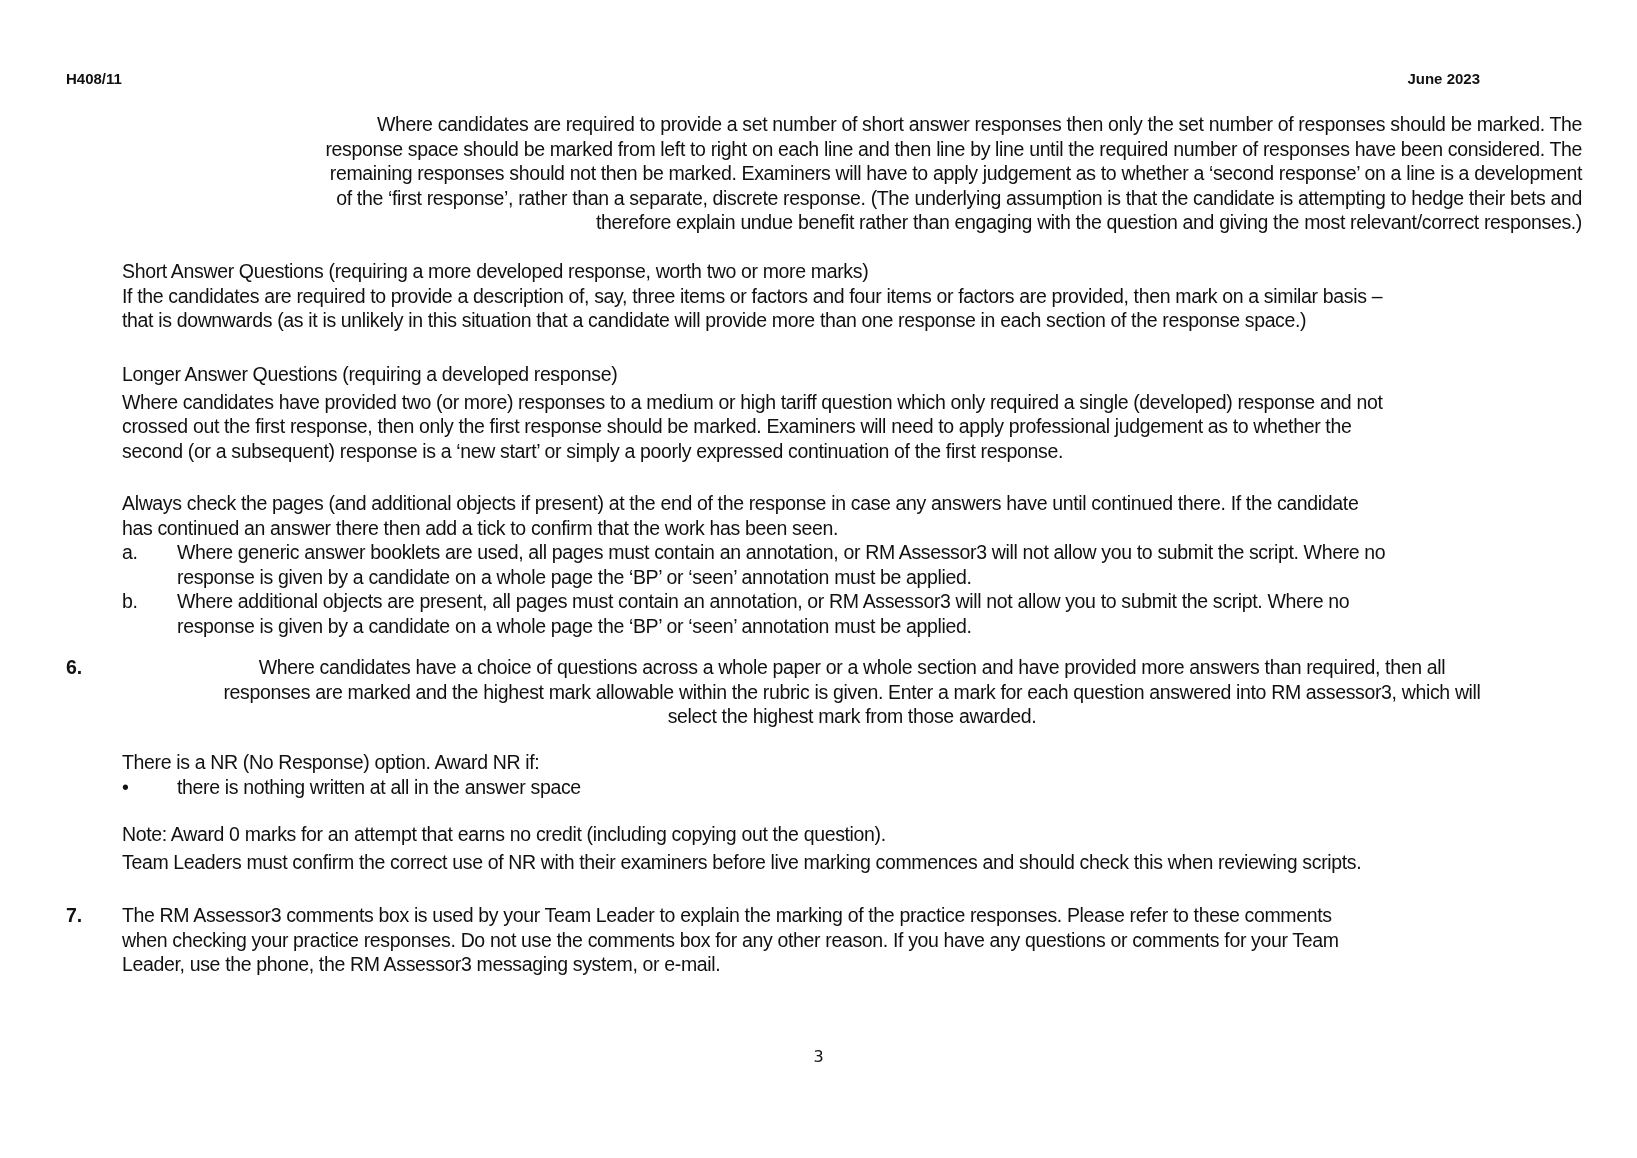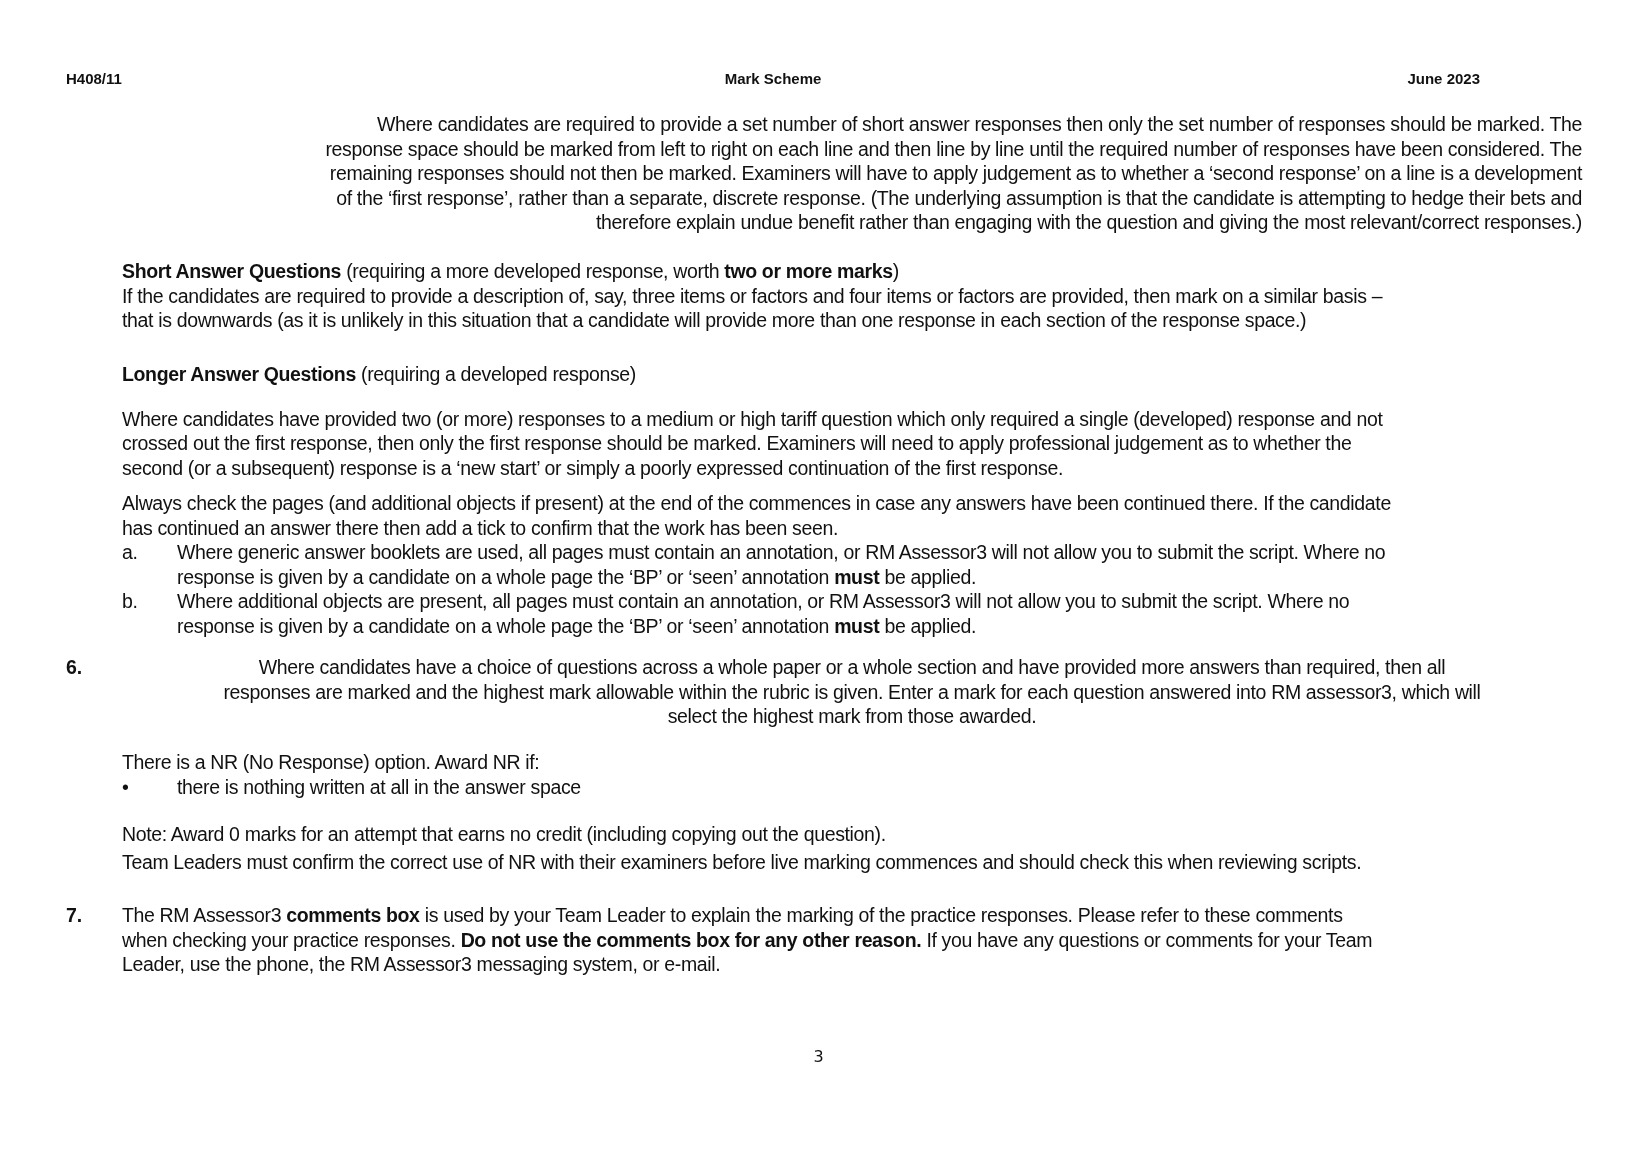--- a/index.html
+++ b/index.html
@@ -7,58 +7,57 @@
     width: 1637px; height: 1158px; position: relative; overflow: hidden;
     font-family: "Liberation Sans", sans-serif; color: #111111;
     font-size: 19.5px;
   }
   .header { position: absolute; top: 70px; left: 66px; width: 1414px; height: 26px; font-weight: bold; font-size: 15px; }
   .header .left { position: absolute; left: 0; top: 0; }
   .header .center { position: absolute; left: 0; right: 0; top: 0; text-align: center; }
   .header .right { position: absolute; right: 0; top: 0; }
   .block { position: absolute; left: 122px; width: 1460px; line-height: 24.5px; letter-spacing: -0.35px; }
   .p { margin: 0; }
-  b { font-weight: bold; }
+  b { font-weight: normal; }
   .num { position: absolute; left: 66px; font-weight: bold; line-height: 24.5px; }
   .li { position: relative; padding-left: 55px; }
   .li .marker { position: absolute; left: 0; top: 0; }
   .pagenum { position: absolute; top: 1047px; left: 0; width: 1637px; text-align: center; font-family: "DejaVu Sans", sans-serif; font-size: 16px; }
 </style>
 </head>
 <body>
 
 <div class="header">
   <span class="left">H408/11</span>
-  <span class="center">Mark Scheme</span>
   <span class="right">June 2023</span>
 </div>
 
 <div class="block" style="top:112px;text-align:right;">
   <div class="p">Where candidates are required to provide a set number of short answer responses then only the set number of responses should be marked. The</div>
   <div class="p">response space should be marked from left to right on each line and then line by line until the required number of responses have been considered.  The</div>
   <div class="p">remaining responses should not then be marked. Examiners will have to apply judgement as to whether a ‘second response’ on a line is a development</div>
   <div class="p">of the ‘first response’, rather than a separate, discrete response.  (The underlying assumption is that the candidate is attempting to hedge their bets and</div>
   <div class="p">therefore explain undue benefit rather than engaging with the question and giving the most relevant/correct responses.)</div>
 </div>
 
 <div class="block" style="top:259px;">
   <div class="p"><b>Short Answer Questions</b><span> (requiring a more developed response, worth </span><b>two or more marks</b><span>)</span></div>
   <div class="p">If the candidates are required to provide a description of, say, three items or factors and four items or factors are provided, then mark on a similar basis –</div>
   <div class="p">that is downwards (as it is unlikely in this situation that a candidate will provide more than one response in each section of the response space.)</div>
 </div>
 
 <div class="block" style="top:362px;">
-  <div class="p" style="margin-bottom:20px;"><b>Longer Answer Questions</b><span> (requiring a developed response)</span></div>
+  <div class="p" style="margin-bottom:3px;"><b>Longer Answer Questions</b><span> (requiring a developed response)</span></div>
   <div class="p">Where candidates have provided two (or more) responses to a medium or high tariff question which only required a single (developed) response and not</div>
   <div class="p">crossed out the first response, then only the first response should be marked. Examiners will need to apply professional judgement as to whether the</div>
   <div class="p">second (or a subsequent) response is a ‘new start’ or simply a poorly expressed continuation of the first response.</div>
 </div>
 
 <div class="block" style="top:491px;">
-  <div class="p">Always check the pages (and additional objects if present) at the end of the commences in case any answers have been continued there. If the candidate</div>
+  <div class="p">Always check the pages (and additional objects if present) at the end of the response in case any answers have until continued there. If the candidate</div>
   <div class="p">has continued an answer there then add a tick to confirm that the work has been seen.</div>
   <div class="li">
     <span class="marker">a.</span>
     <div>Where generic answer booklets are used, all pages must contain an annotation, or RM Assessor3 will not allow you to submit the script. Where no</div>
     <div><span>response is given by a candidate on a whole page the ‘BP’ or ‘seen’ annotation </span><b>must</b><span> be applied.</span></div>
   </div>
   <div class="li">
     <span class="marker">b.</span>
     <div>Where additional objects are present, all pages must contain an annotation, or RM Assessor3 will not allow you to submit the script. Where no</div>
     <div><span>response is given by a candidate on a whole page the ‘BP’ or ‘seen’ annotation </span><b>must</b><span> be applied.</span></div>

